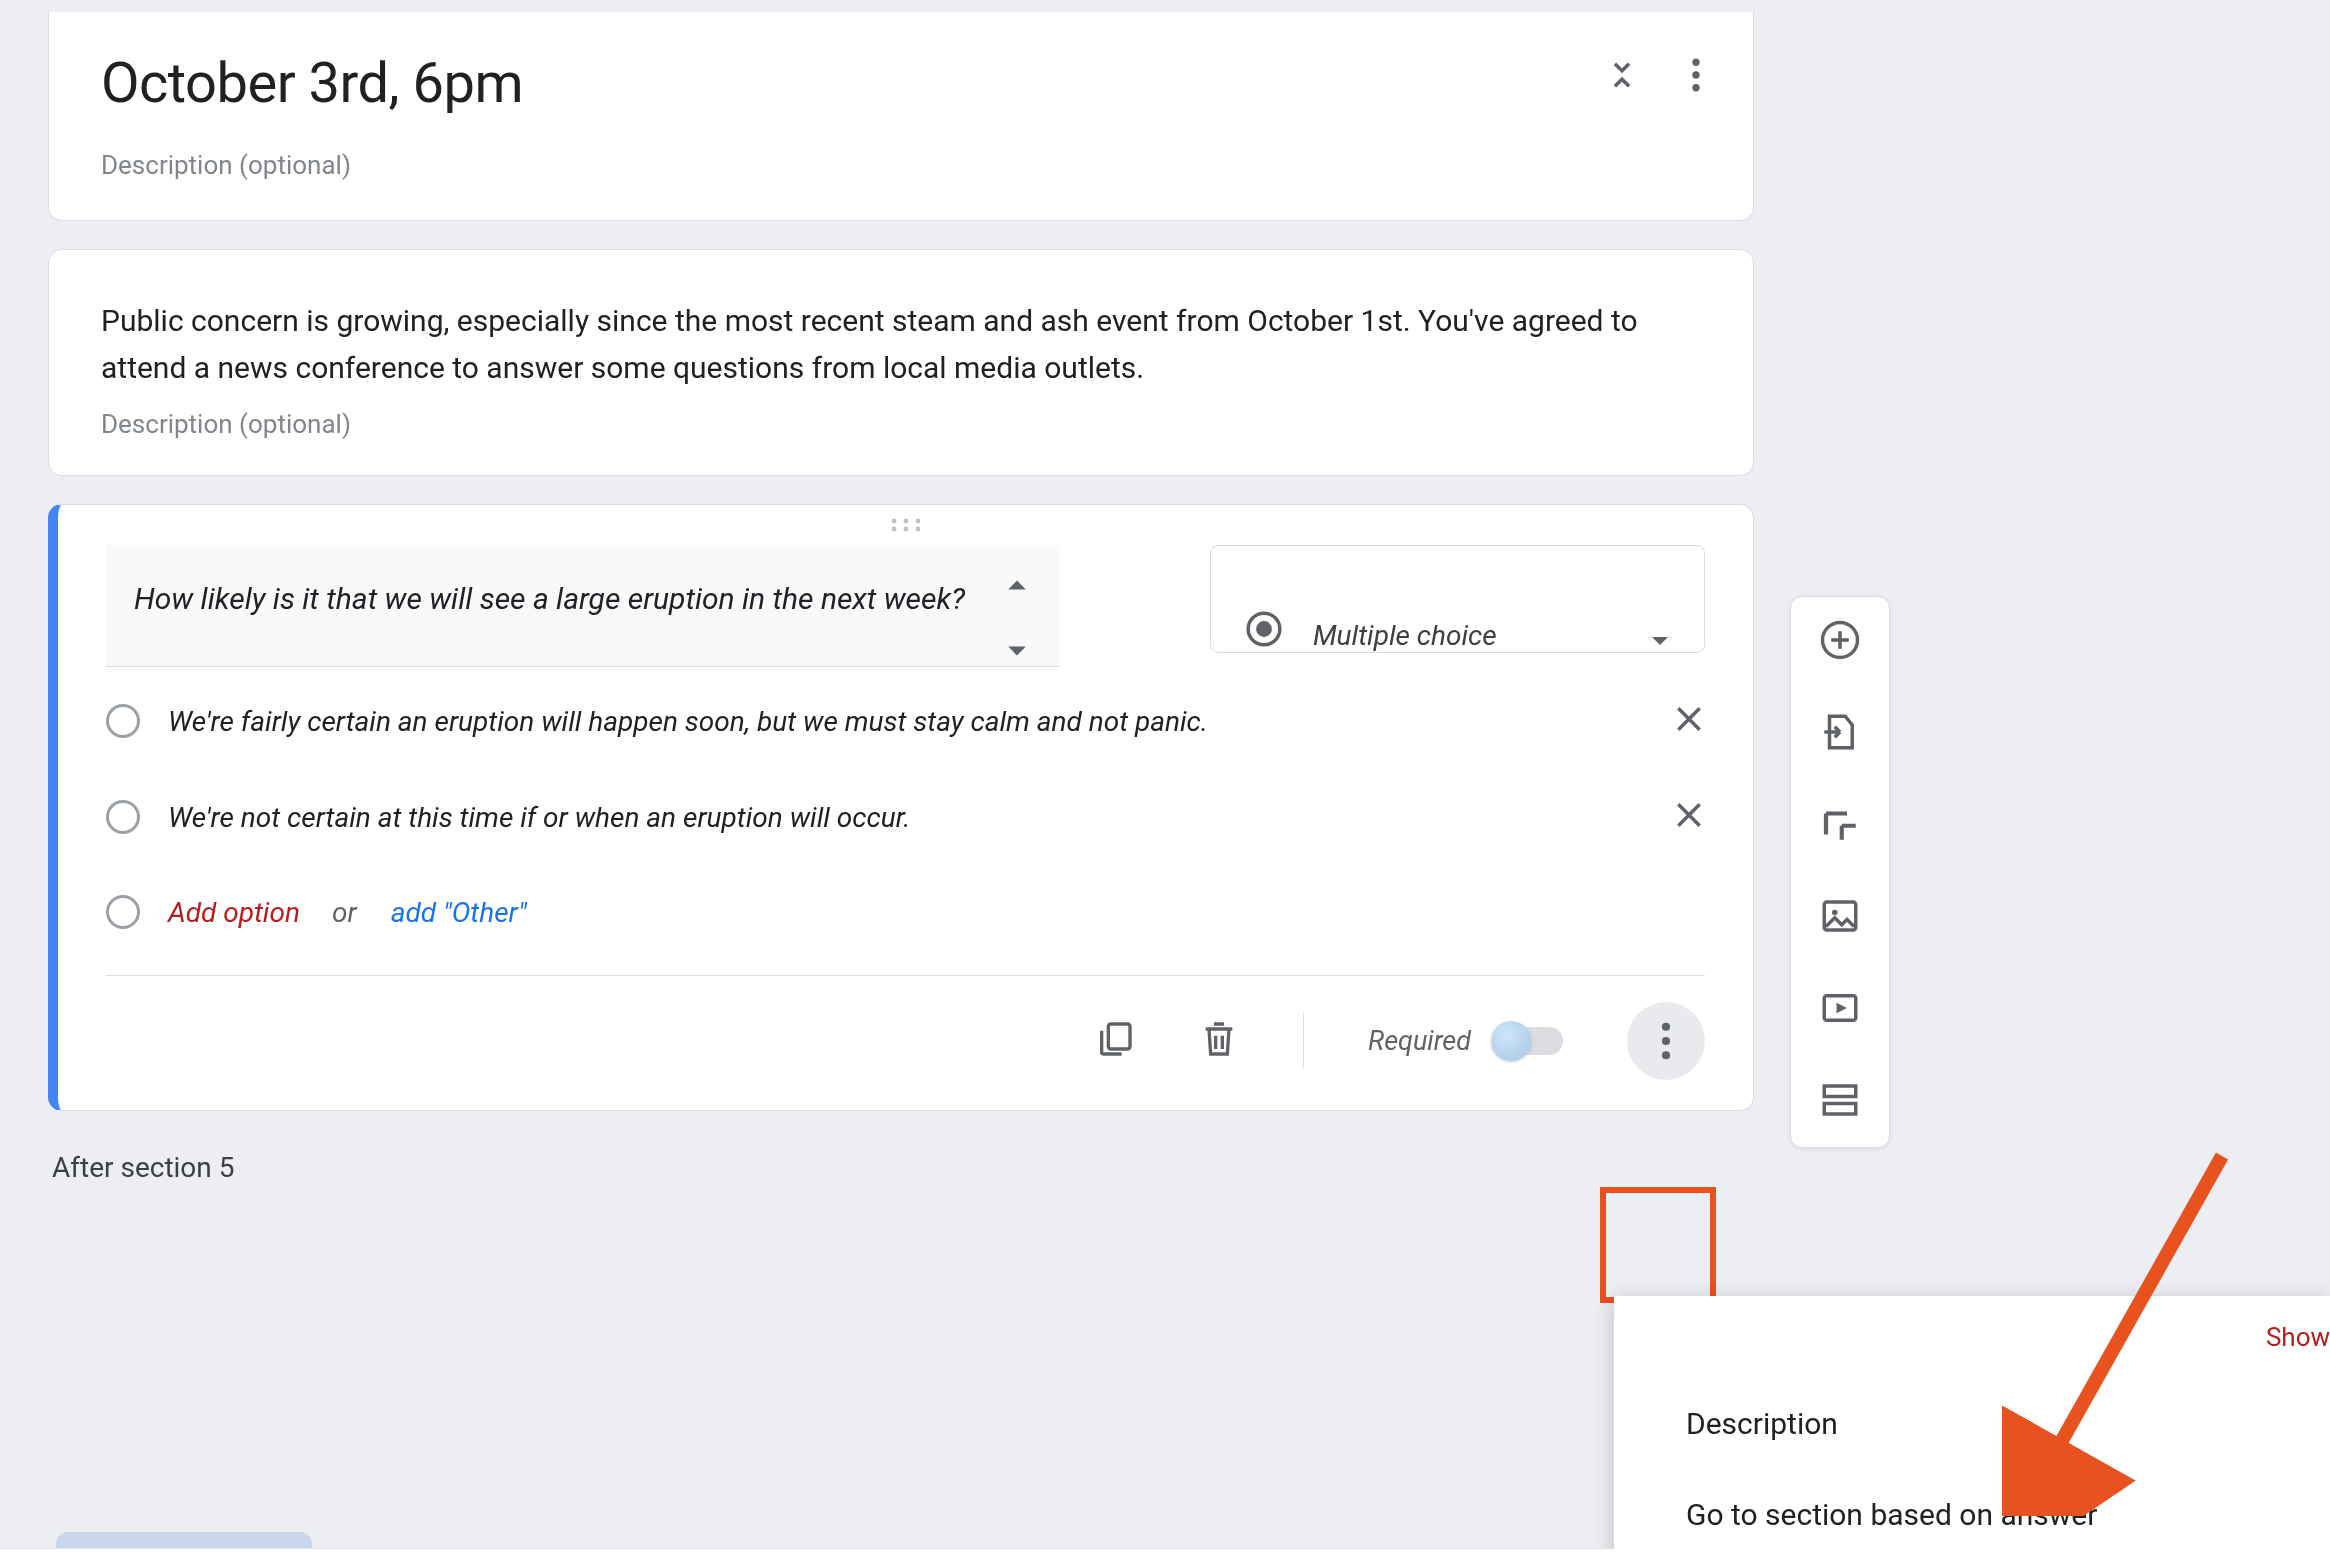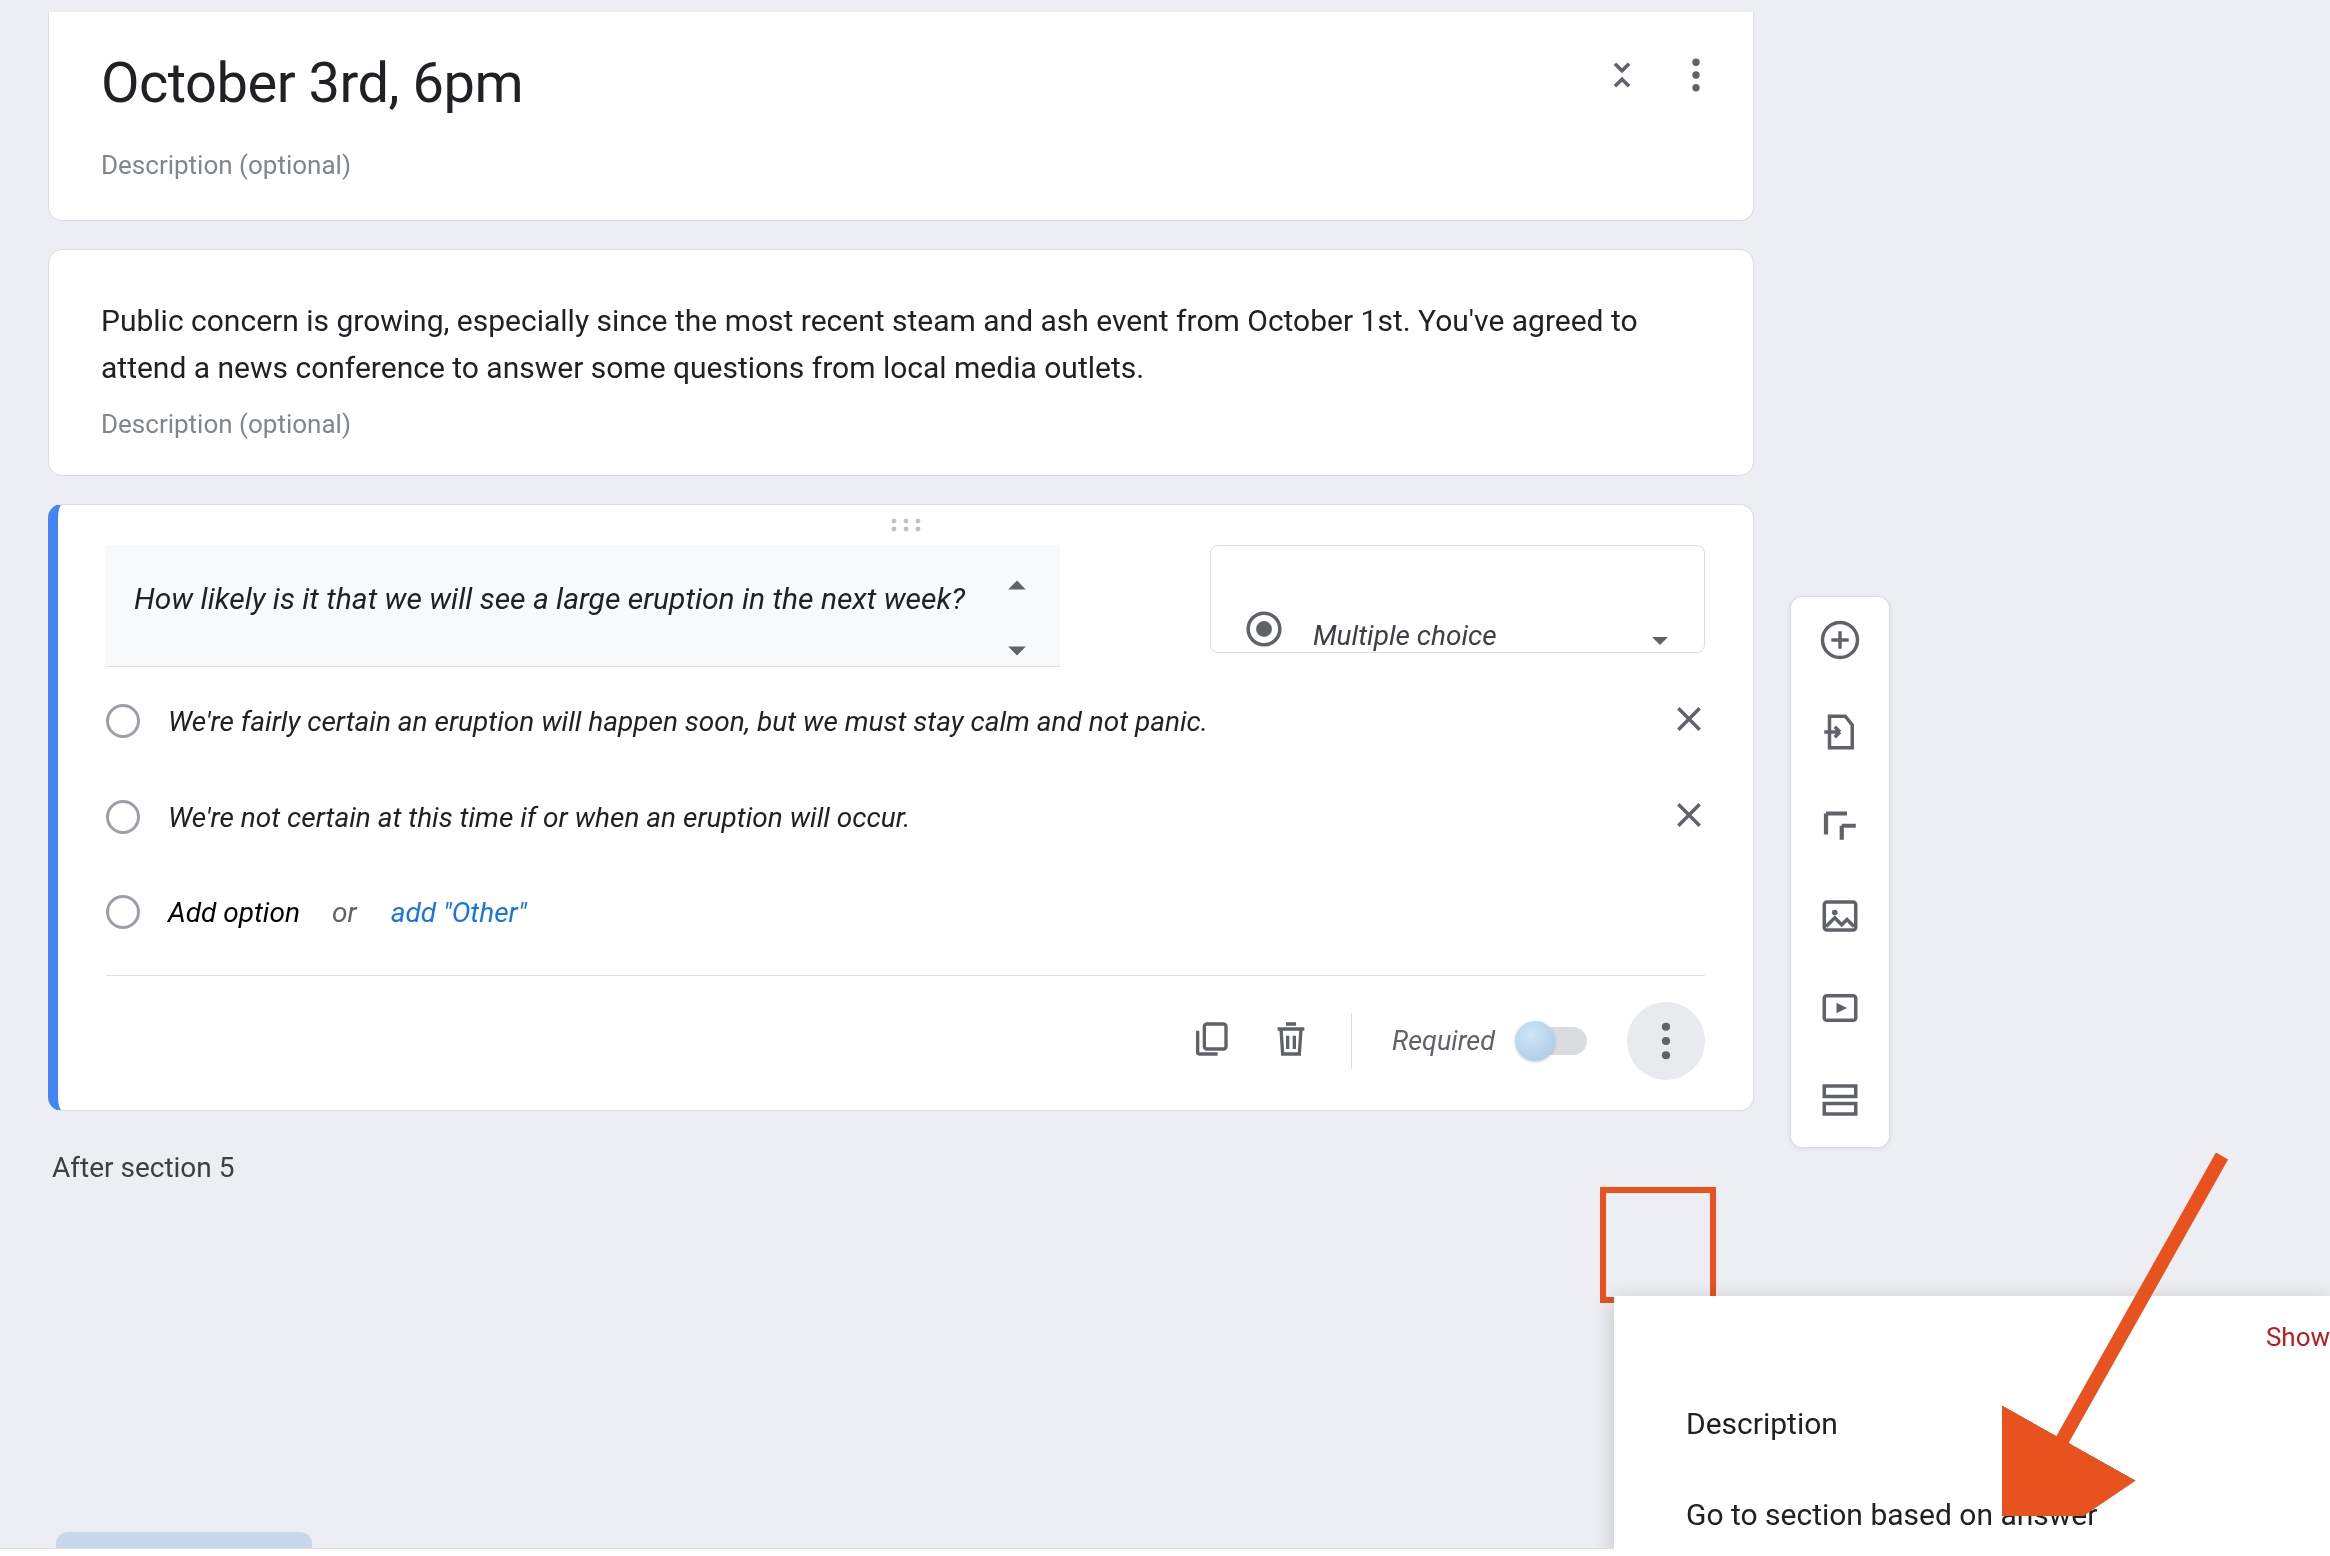--- a/index.html
+++ b/index.html
@@ -153,32 +153,32 @@
     flex: 1;
   }
   .option-remove svg { width: 32px; height: 32px; stroke: #5f6368; cursor: pointer; }
 
   .add-option-row {
     display: flex;
     align-items: center;
     gap: 28px;
     margin-bottom: 40px;
   }
-  .add-opt-text { font-size: 28px; color: #000000; }
+  .add-opt-text { font-size: 28px; color: #b91c1c; }
   .add-opt-or { font-size: 28px; color: #5f6368; margin-left: 4px; }
   .add-other { font-size: 28px; color: #1a73e8; cursor: pointer; margin-left: 6px; }
 
   .q-footer {
     border-top: 1px solid #e0e0e0;
     margin: 0 48px;
     padding: 26px 0 30px 0;
     display: flex;
     justify-content: flex-end;
     align-items: center;
-    gap: 40px;
+    gap: 64px;
   }
   .footer-icon svg { width: 40px; height: 40px; cursor: pointer; }
   .footer-divider {
     width: 1px; height: 56px; background: #dadce0;
   }
   .required-group {
     display: flex; align-items: center; gap: 22px;
   }
   .required-label { font-size: 27px; color: #5f6368; }
   .toggle {

